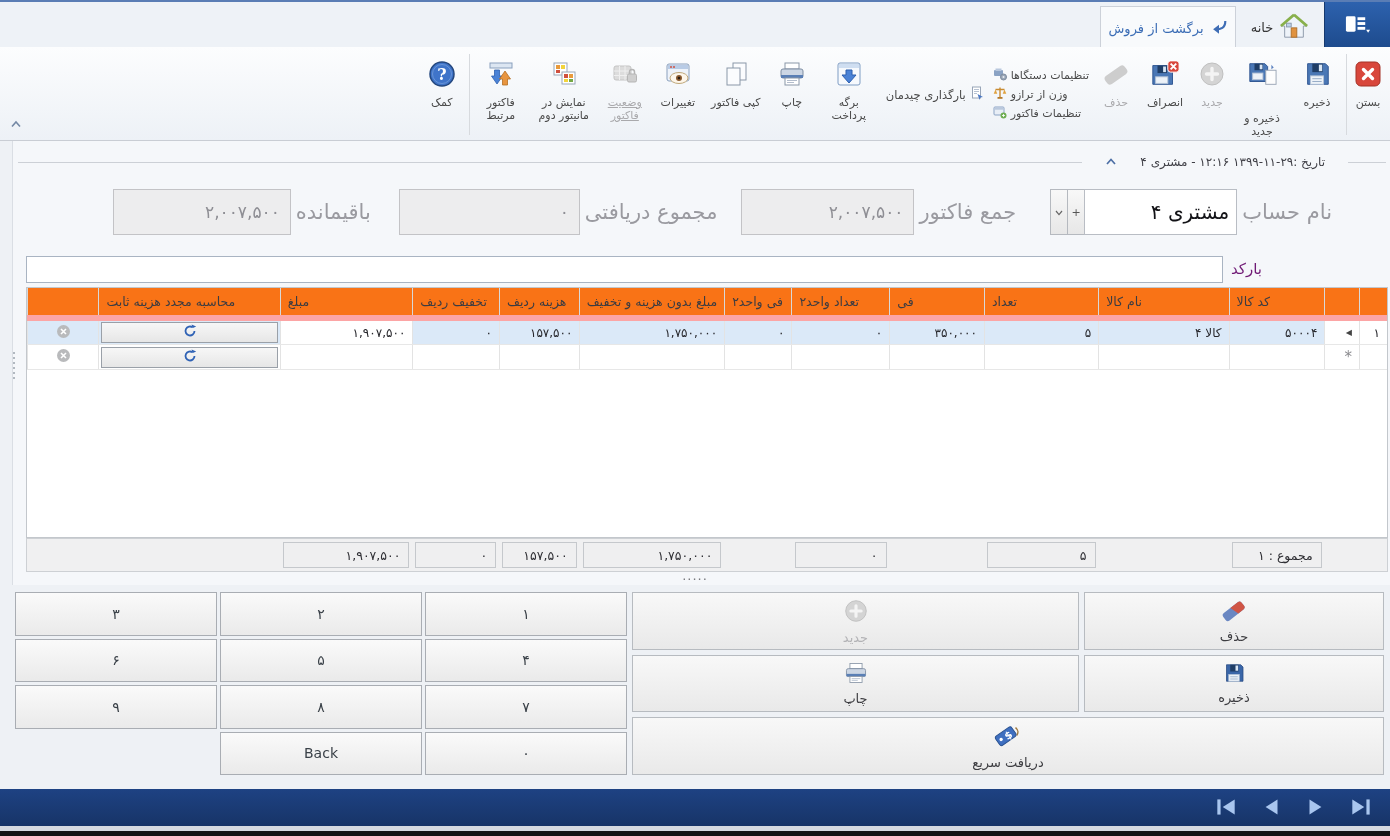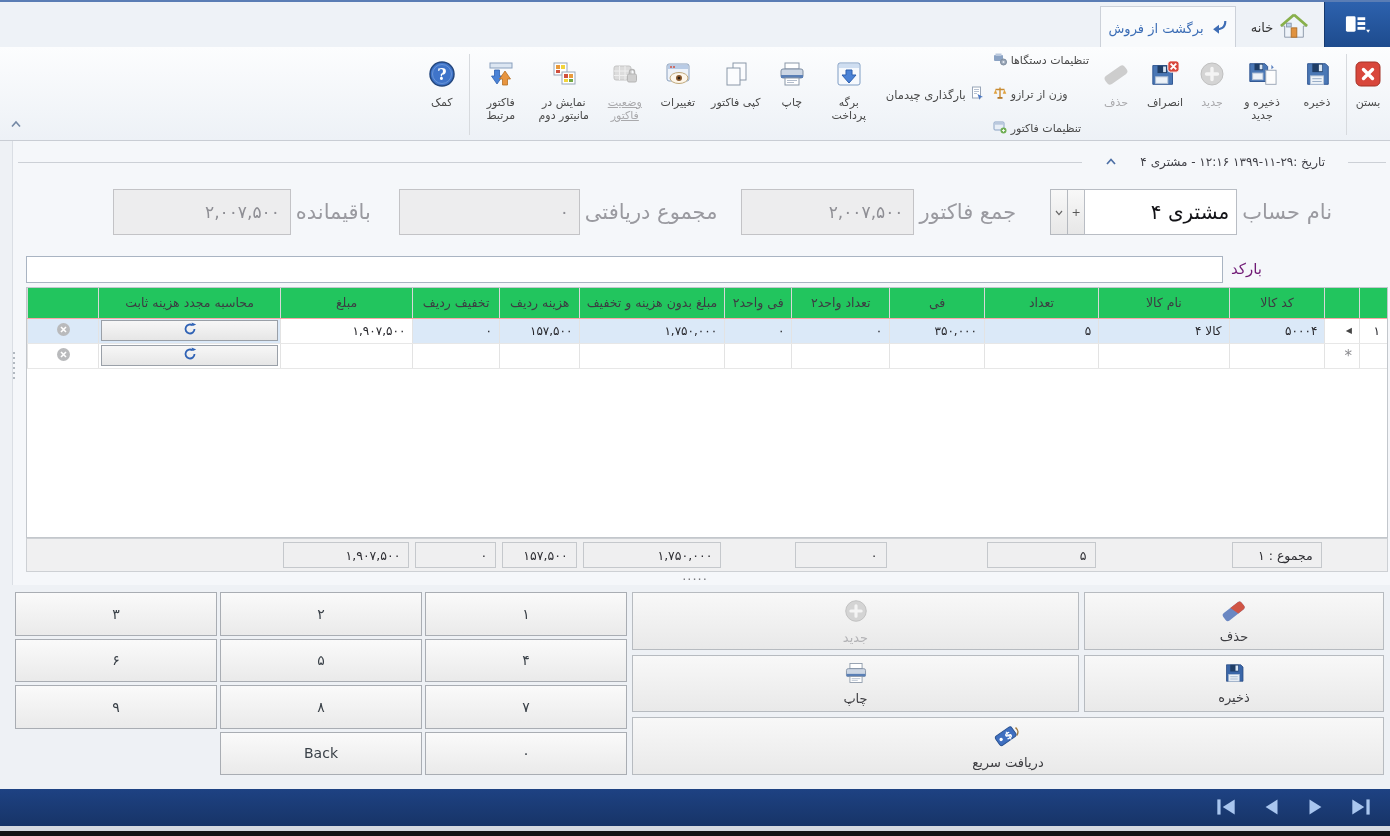--- a/index.html
+++ b/index.html
@@ -13,21 +13,21 @@
   #tab-home { right:66px; width:88px; color:#333; }
   #tab-return { right:154px; width:136px; background:#f8fafc; border:1px solid #ccd1d9; border-bottom:none; color:#3a6cb5; }
 
   
   #ribbon { position:absolute; top:47px; left:0; right:0; height:94px; background:linear-gradient(#fcfdfe,#edf1f6); border-bottom:1px solid #c9cdd4; }
   #ribbon-inner { height:100%; display:flex; direction:rtl; align-items:stretch; padding:4px 4px 2px 40px; }
   .ritem { display:flex; flex-direction:column; align-items:center; padding:4px 3px 0; font-size:11px; line-height:13px; color:#4a4a4a; text-align:center; cursor:pointer; }
   .ritem .ic { height:38px; display:flex; align-items:center; justify-content:center; margin-bottom:3px; }
   .ritem.dis { color:#a9a9ac; cursor:default; }
   .rsep { width:1px; background:#d7dade; margin:3px 3px; }
-  .rstack { display:flex; flex-direction:column; justify-content:center; gap:17px; padding:0 4px; }
+  .rstack { display:flex; flex-direction:column; justify-content:center; gap:2px; padding:0 4px; }
   .rstack .srow { display:flex; direction:ltr; align-items:center; gap:4px; font-size:11px; color:#4a4a4a; cursor:pointer; }
   .rinline { display:flex; direction:rtl; align-items:center; gap:5px; font-size:11.5px; color:#4a4a4a; padding:0 5px; cursor:pointer; }
   #ribbon-collapse { position:absolute; left:10px; bottom:8px; cursor:pointer; }
 
   
   #content-bg { position:absolute; top:141px; left:12px; right:0; height:444px; background:#f5f7fa; border-left:1px solid #dadee4; }
 
   
   #dochdr { position:absolute; top:152px; left:18px; right:4px; height:20px; display:flex; direction:rtl; align-items:center; gap:23px; font-size:12px; color:#3f3f46; }
   .hline { height:1px; background:#ccd0d6; }
@@ -41,21 +41,21 @@
   .gap28 { width:28px; } .gap24 { width:24px; } .gap34 { width:34px; }
 
   
   #barcode { position:absolute; top:255px; left:0; right:0; height:28px; display:flex; direction:rtl; align-items:center; gap:8px; padding:0 128px 0 26px; }
   #barcode .blabel { font-size:15px; color:#701a75; }
   #barcode input { flex:1; height:27px; background:#fff; border:1px solid #a9b4c2; padding:0 6px; font-family:inherit; }
 
   
   #gridwrap { position:absolute; top:287px; left:26px; right:2px; height:251px; background:#fff; border:1px solid #c3c7cc; overflow:hidden; }
   table.grid { width:100%; border-collapse:collapse; table-layout:fixed; direction:rtl; }
-  table.grid th { height:30px; font-weight:normal; font-size:12.5px; color:#3c3c42; text-align:center; padding:0 7px; background:#22c55e; border-left:1px solid #d8d8d8; border-bottom:1px solid #fca5a5; white-space:nowrap; overflow:hidden; }
+  table.grid th { height:30px; font-weight:normal; font-size:12.5px; color:#3c3c42; text-align:left; padding:0 7px; background:#f97316; border-left:1px solid #d8d8d8; border-bottom:6px solid #fca5a5; white-space:nowrap; overflow:hidden; }
   table.grid td { height:25px; font-size:12px; color:#26262b; text-align:right; padding:0 7px; border-left:1px solid #e3e3e3; border-bottom:1px solid #e7e7e7; white-space:nowrap; overflow:hidden; }
   td.hl { background:#dbe9f8; }
   td.cen { text-align:center; padding:0 2px; }
   .recalc-btn { margin:1px 2px; height:21px; background:linear-gradient(#f7f7f7,#e6e6e6); border:1px solid #9aa0a8; display:flex; align-items:center; justify-content:center; cursor:pointer; }
   .delcell { text-align:center !important; }
 
   
   #totalswrap { position:absolute; top:538px; left:26px; right:2px; height:34px; background:#f0f0f1; border:1px solid #cdd0d4; overflow:hidden; }
   table.tot { width:100%; border-collapse:collapse; table-layout:fixed; direction:rtl; }
   table.tot td { height:32px; padding:0 1px; }
@@ -134,21 +134,21 @@
         <svg width="30" height="30" viewBox="0 0 32 32">
             <path d="M6 5 h19 l3 3 v19 h-22 z" fill="#4a77b5" stroke="#2d5390"></path>
             <rect x="11" y="5" width="11" height="9" fill="#1f3d66"></rect>
             <rect x="18" y="6" width="3.5" height="7" fill="#d9e6f4"></rect>
             <rect x="9" y="18" width="14" height="9" fill="#edf2f8" stroke="#b3c2d6"></rect>
             <path d="M11 21 h10 M11 24 h10" stroke="#93a9c4"></path>
           </svg>
       </span>
       <span>ذخیره</span>
     </div>
-    <div class="ritem" style="width:58px;">
+    <div class="ritem" style="width:58px;justify-content:space-between;">
       <span class="ic">
         <svg width="34" height="30" viewBox="0 0 34 32">
             <path d="M4 5 h16 l3 3 v16 h-19 z" fill="#4a77b5" stroke="#2d5390"></path>
             <rect x="9" y="5" width="9" height="7" fill="#1f3d66"></rect>
             <rect x="14.5" y="6" width="3" height="5" fill="#d9e6f4"></rect>
             <rect x="7" y="15" width="11" height="7" fill="#edf2f8" stroke="#b3c2d6"></rect>
             <path d="M27 6 v5 l2.5 -2 z" fill="#5b82c0"></path>
             <rect x="21" y="12" width="11" height="15" fill="#fdfdfd" stroke="#9aa5b5"></rect>
           </svg>
       </span>

